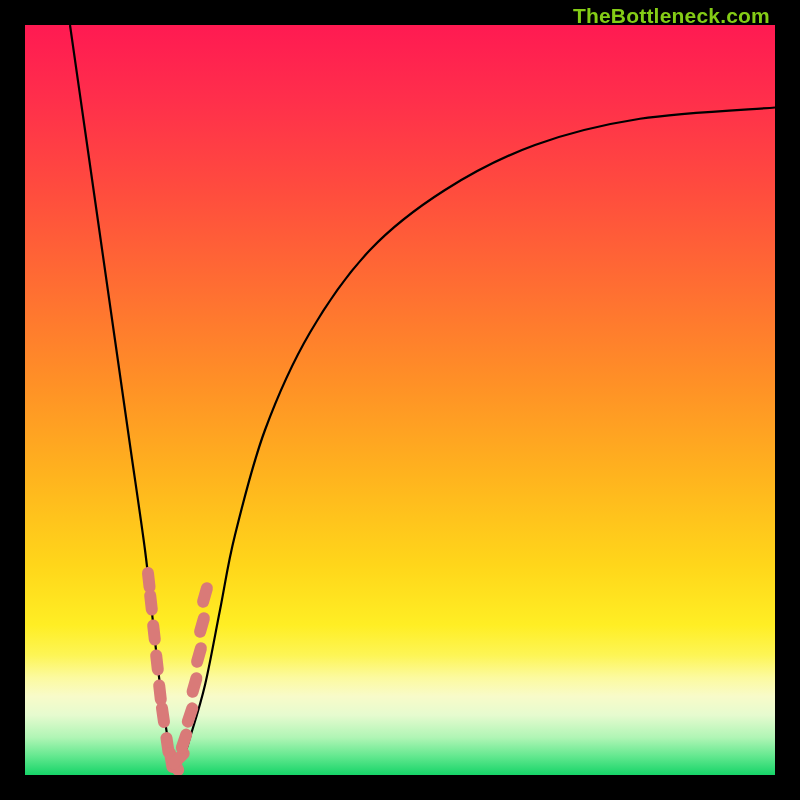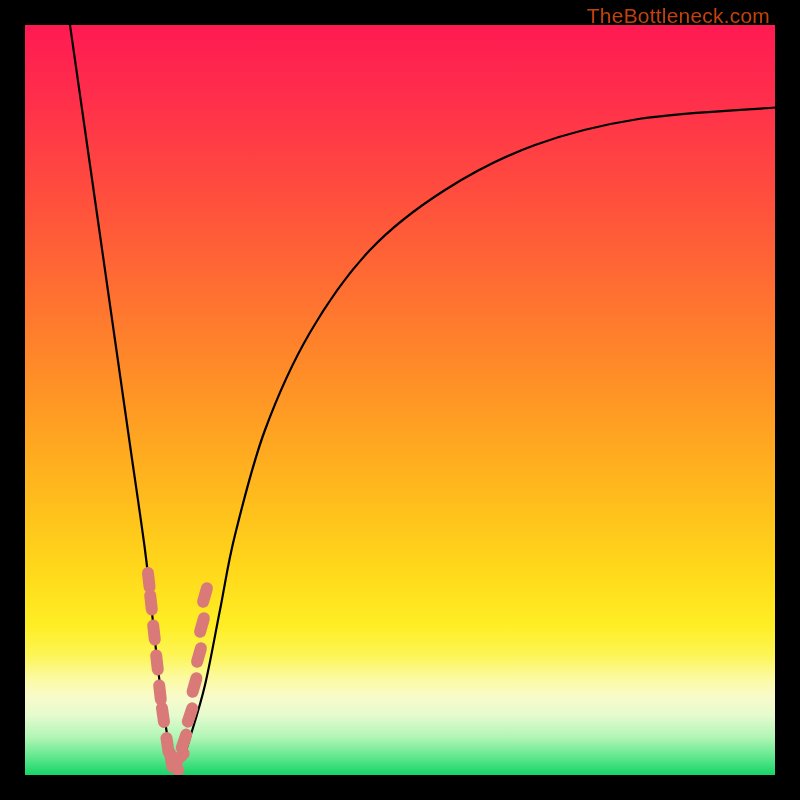--- a/index.html
+++ b/index.html
@@ -34,23 +34,23 @@
   position: absolute;
   left: 0;
   top: 0;
   width: 750px;
   height: 750px;
 }
 .watermark {
   position: absolute;
   top: 4px;
   right: 30px;
-  color: #c2410c;
+  color: #84cc16;
   font-size: 21px;
-  font-weight: 400;
+  font-weight: 700;
   letter-spacing: 0.2px;
 }
 </style>
 </head>
 <body>
 
 <div class="chart-container">
 
   <div class="plot-area">
     <svg class="gradient-bg" viewBox="0 0 750 750" preserveAspectRatio="none">

